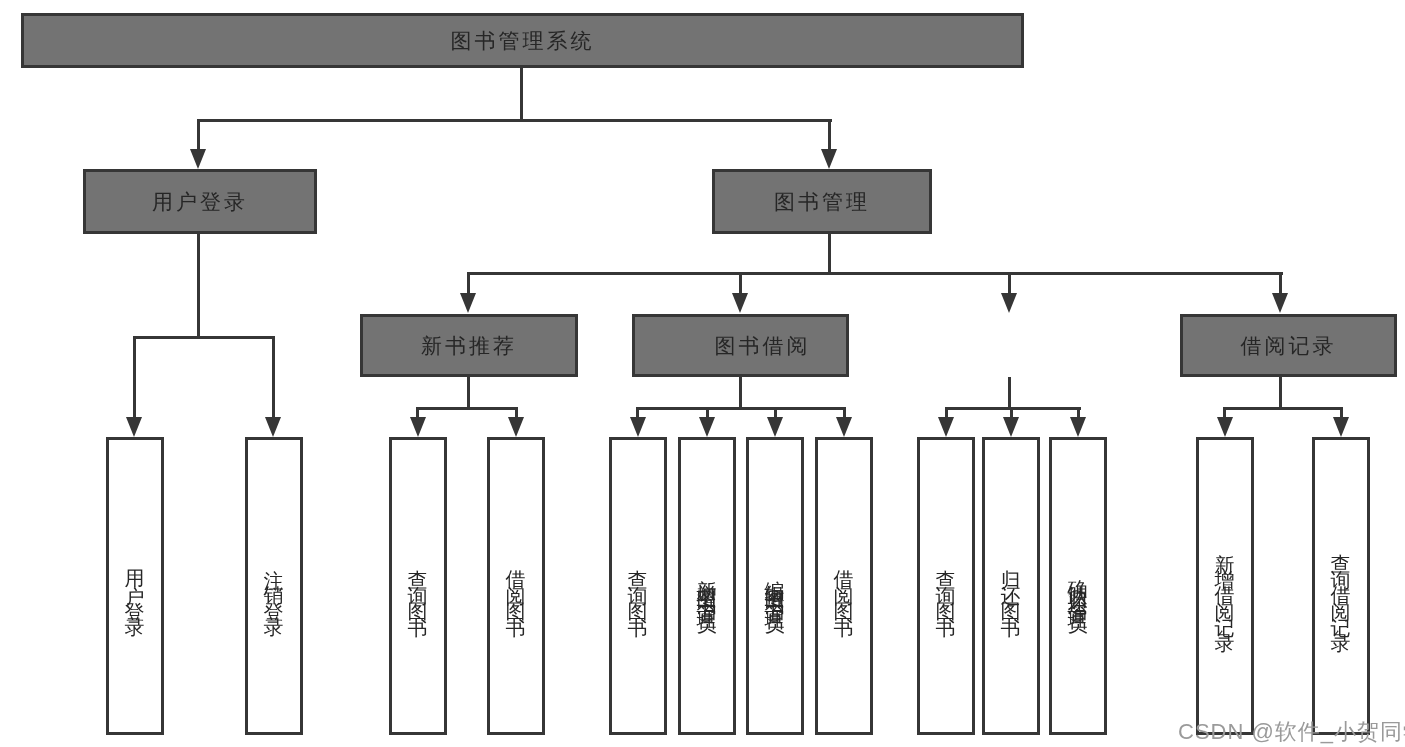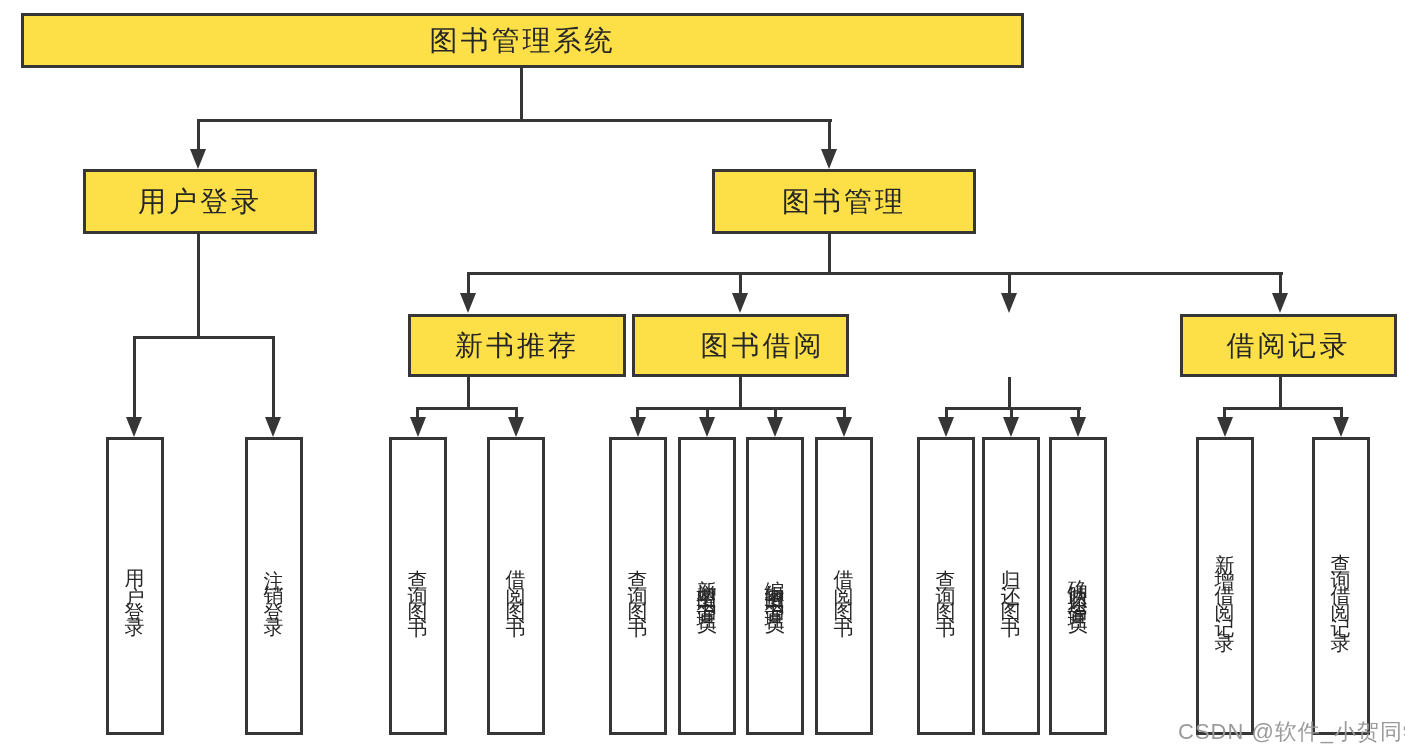--- a/index.html
+++ b/index.html
@@ -10,26 +10,26 @@
     background: var(--bg, #ffffff);
     font-family: "Liberation Sans", "DejaVu Sans", sans-serif;
     overflow: hidden;
     --line: #363636;
     --text: #262626;
   }
   .box {
     position: absolute;
     box-sizing: border-box;
     border: 3px solid var(--line);
-    background: #fde047;
+    background: #737373;
     display: flex;
     align-items: center;
     justify-content: center;
     color: var(--text);
-    font-size: 28px;
+    font-size: 21px;
     letter-spacing: 3px;
     white-space: nowrap;
   }
   .vbox {
     position: absolute;
     box-sizing: border-box;
     border: 3px solid var(--line);
     background: #ffffff;
     width: 58px;
     height: 298px;
@@ -73,25 +73,25 @@
 
 <div class="stage" style="--line: #363636; --text: #262626; --bg: #ffffff;">
 
   <div class="box" style="left:21px; top:13px; width:1003px; height:55px;">
     <span>图书管理系统</span>
   </div>
 
   <div class="box" style="left:83px; top:169px; width:234px; height:65px;">
     <span>用户登录</span>
   </div>
-  <div class="box" style="left:712px; top:169px; width:264px; height:65px;">
+  <div class="box" style="left:712px; top:169px; width:220px; height:65px;">
     <span>图书管理</span>
   </div>
 
-  <div class="box" style="left:360px; top:314px; width:218px; height:63px;margin-left:48px;">
+  <div class="box" style="left:360px; top:314px; width:218px; height:63px;">
     <span>新书推荐</span>
   </div>
   <div class="box" style="left:632px; top:314px; width:217px; height:63px;padding-left:44px;">
     <span>图书借阅</span>
   </div>
   <div class="box" style="left:1172px; top:314px; width:217px; height:63px;margin-left:8px;">
     <span>借阅记录</span>
   </div>
 
   <div class="vbox" style="left:106px;">

